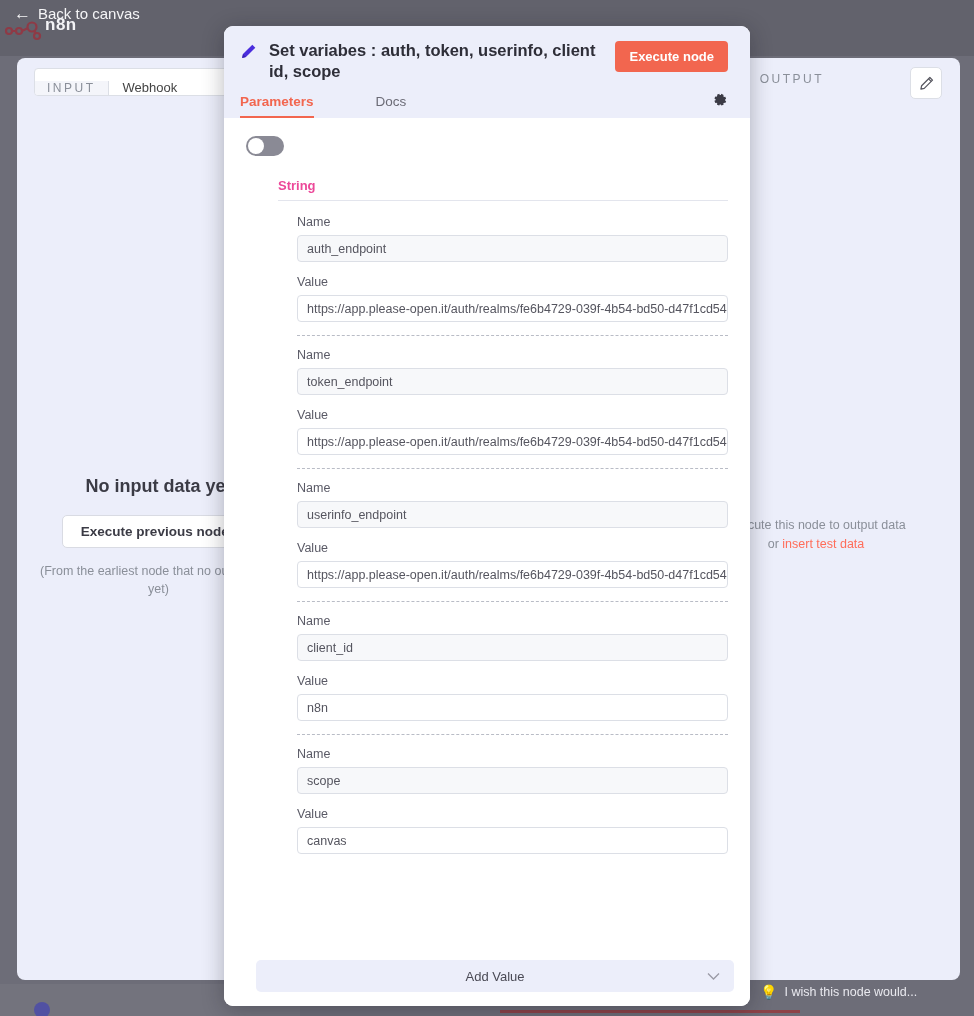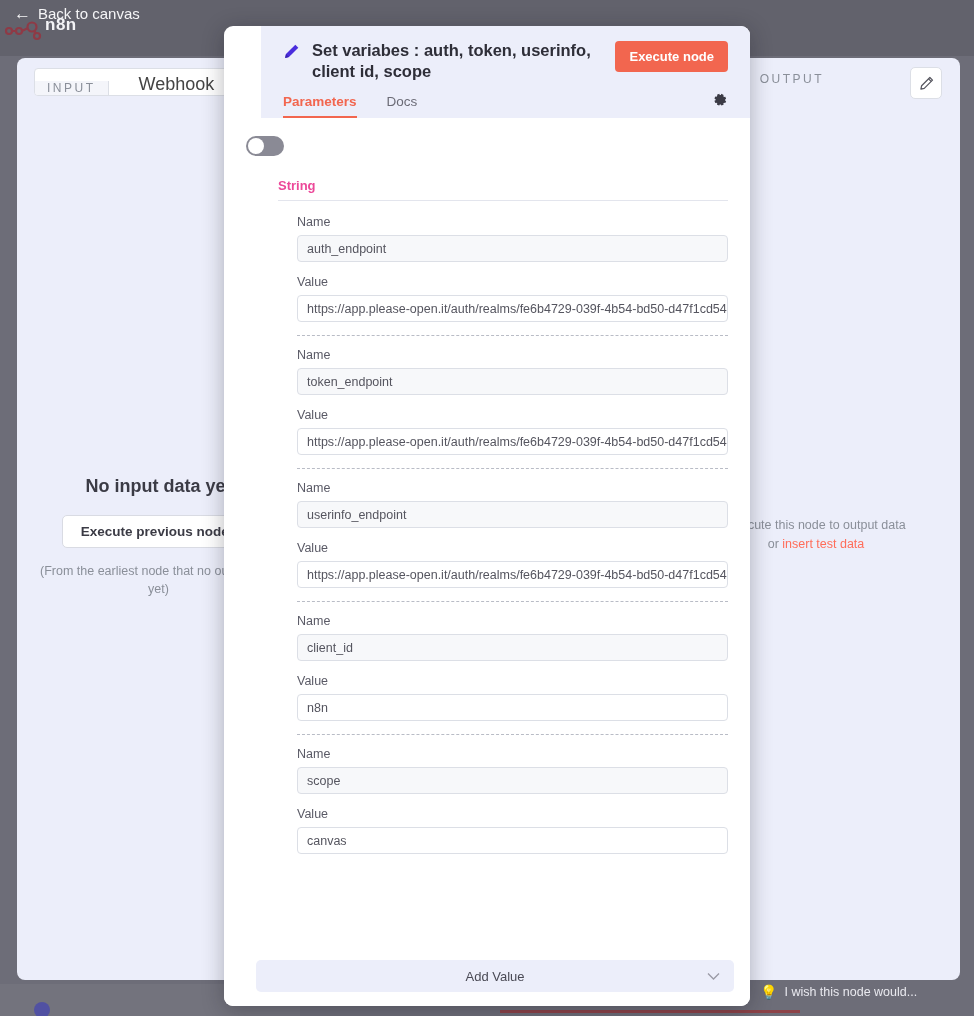--- a/index.html
+++ b/index.html
@@ -95,22 +95,22 @@
     padding: 0 12px;
     font-size: 12px;
     color: #8a8f99;
     letter-spacing: 2.5px;
     background: #f4f5fa;
     border-right: 1px solid #dcdfe6;
   }
   .io-select {
     display: flex;
     align-items: center;
-    padding: 0 30px;
-    font-size: 18px;
+    padding: 0 14px;
+    font-size: 13px;
     color: #444;
     min-width: 128px;
     background: #ffffff;
     margin-top: 19px;
   }
 
   .out-tag-solo {
     position: absolute;
     right: 150px; top: 72px;
     font-size: 12px;
@@ -220,23 +220,22 @@
     background: #ffffff;
     border-radius: 9px;
     box-shadow: 0 4px 22px rgba(20,20,30,0.30);
     overflow: hidden;
     display: flex;
     flex-direction: column;
   }
 
   .modal-header {
     background: #eceefa;
-    padding: 14px 22px 0 22px;
+    padding: 14px 22px 0 16px;
     flex: 0 0 auto;
-    margin-left: 37px;
   }
 
   .modal-title-row {
     display: flex;
     align-items: flex-start;
     gap: 12px;
   }
 
   .title-pencil {
     flex: 0 0 auto;
@@ -264,20 +263,21 @@
     border-radius: 4px;
     white-space: nowrap;
     font-family: "Liberation Sans", sans-serif;
   }
 
   .tabs-row {
     display: flex;
     align-items: center;
     margin-top: 12px;
     position: relative;
+    gap: 32px;
   }
   .tab {
     font-size: 13.5px;
     color: #6b6b76;
     padding: 0 0 9px 0;
     margin-right: 30px;
     position: relative;
   }
   .tab.active {
     color: #f2664f;

